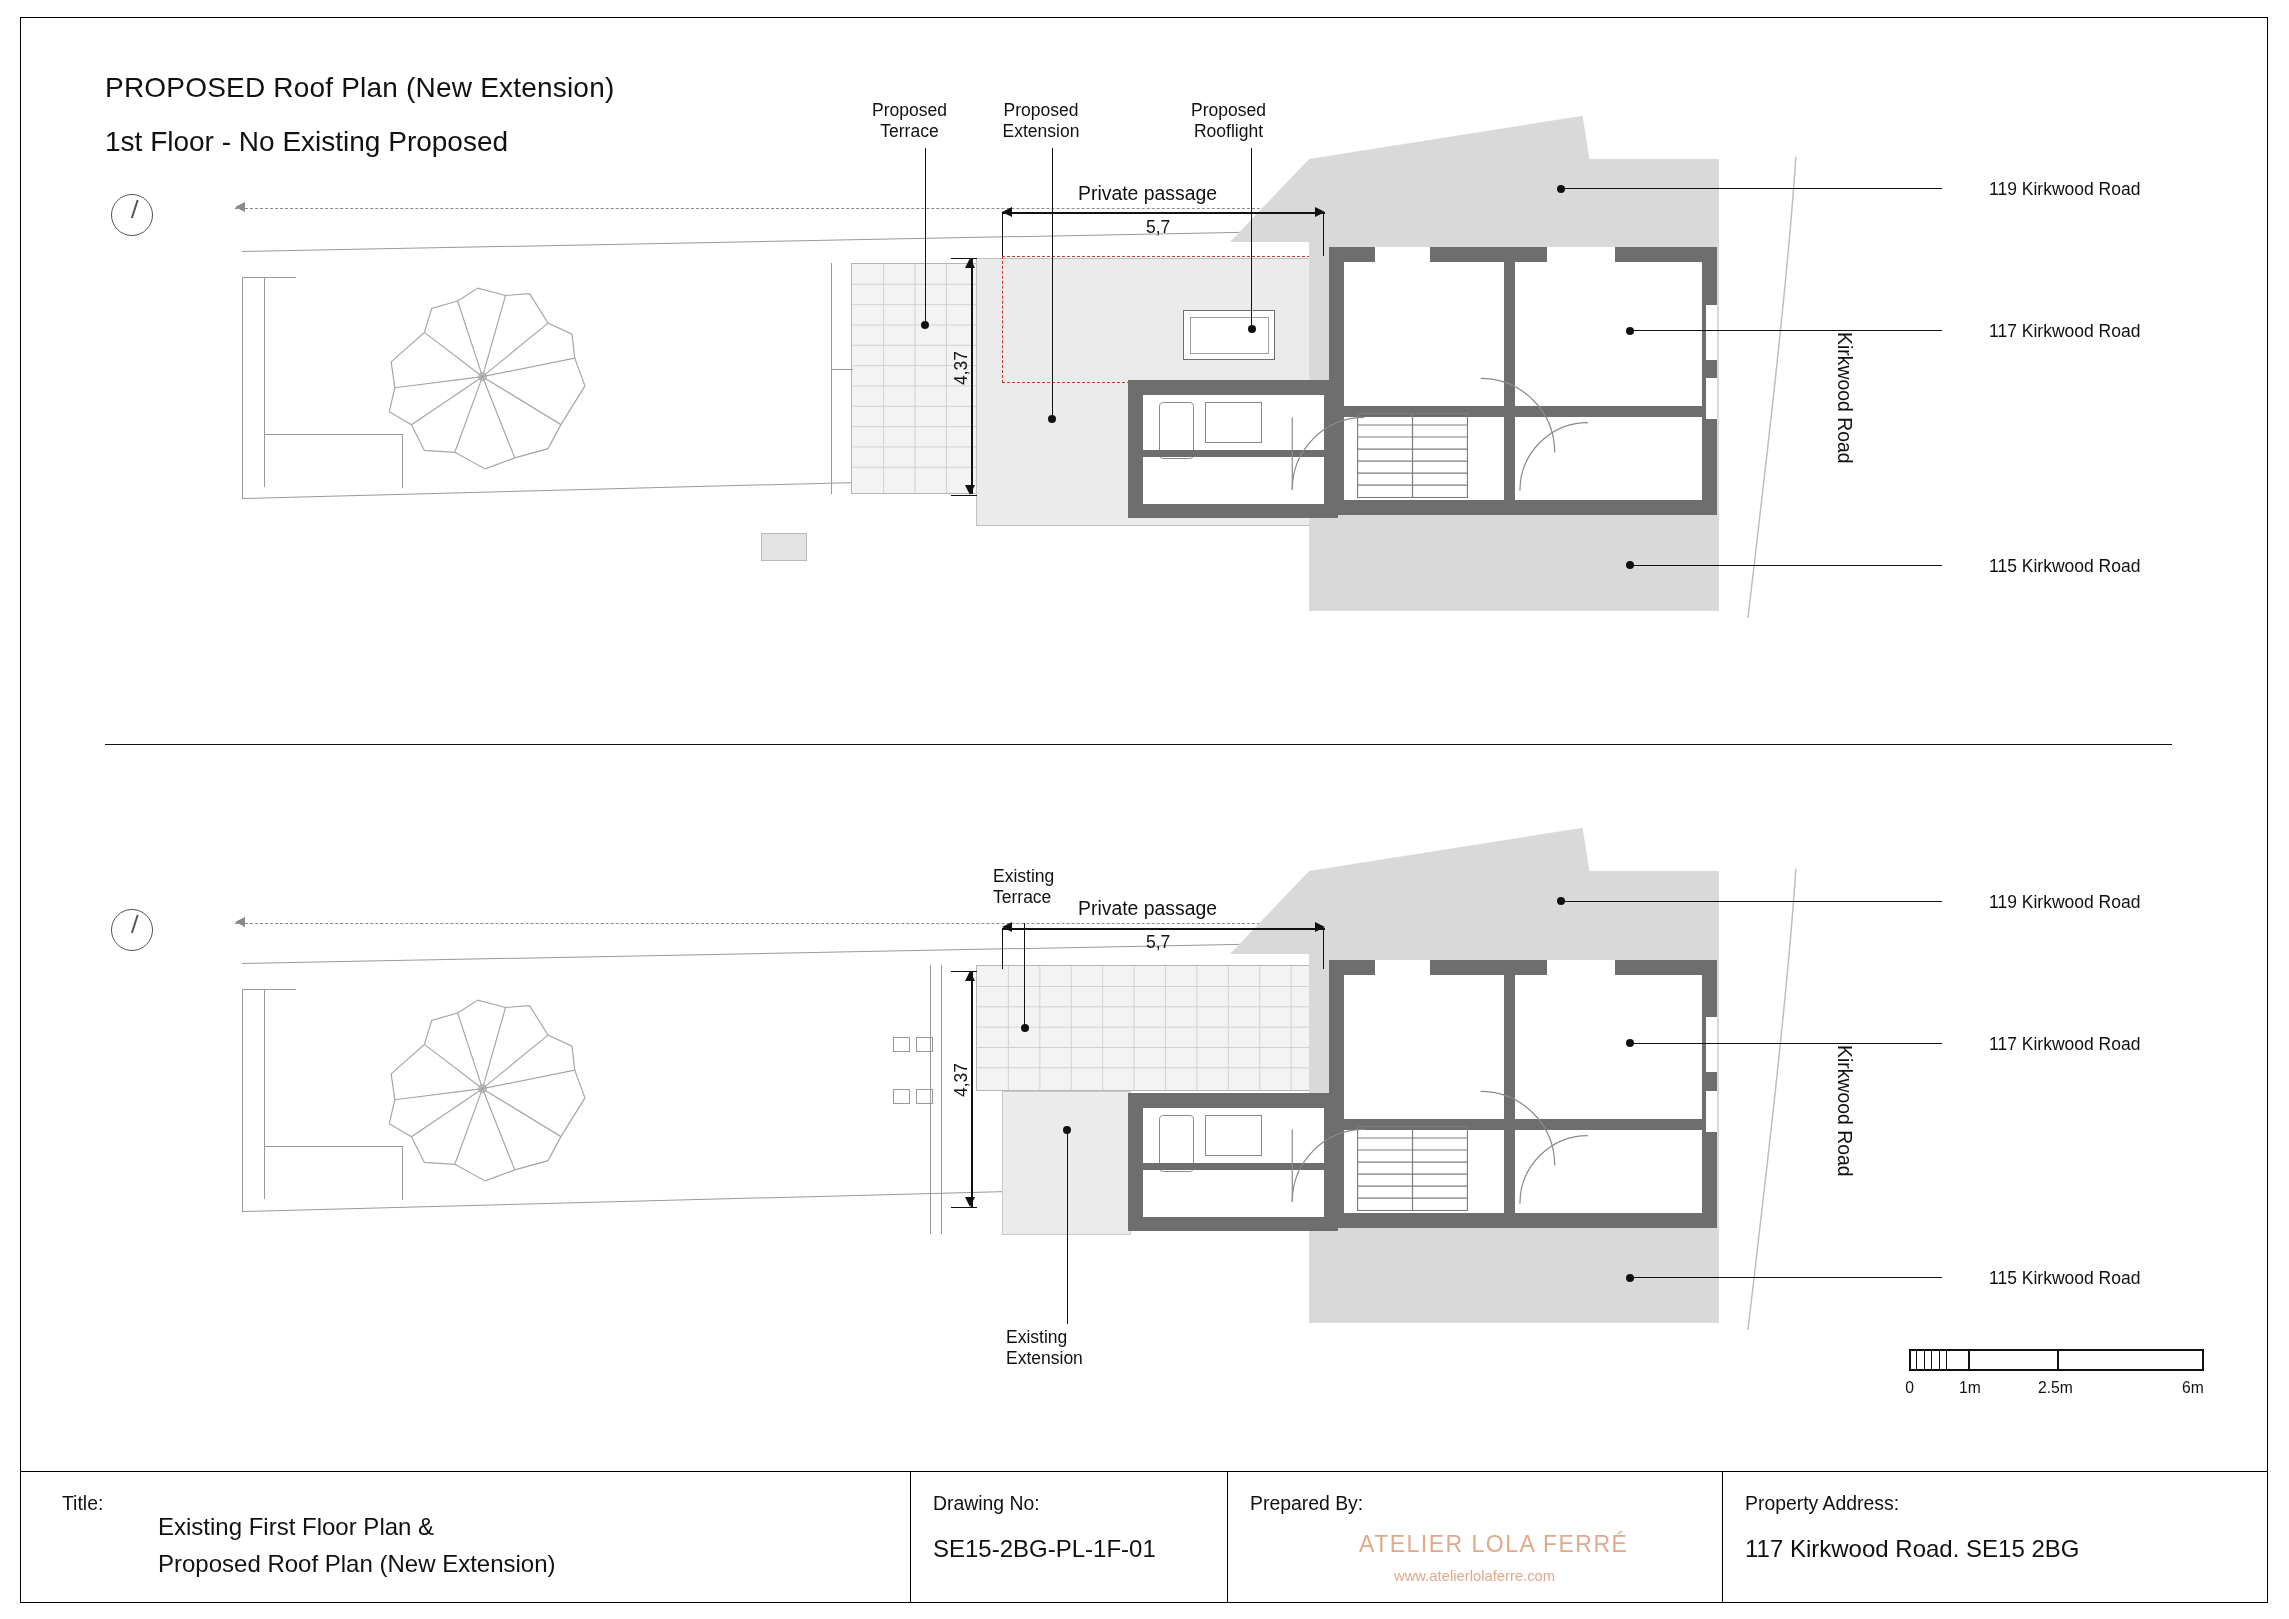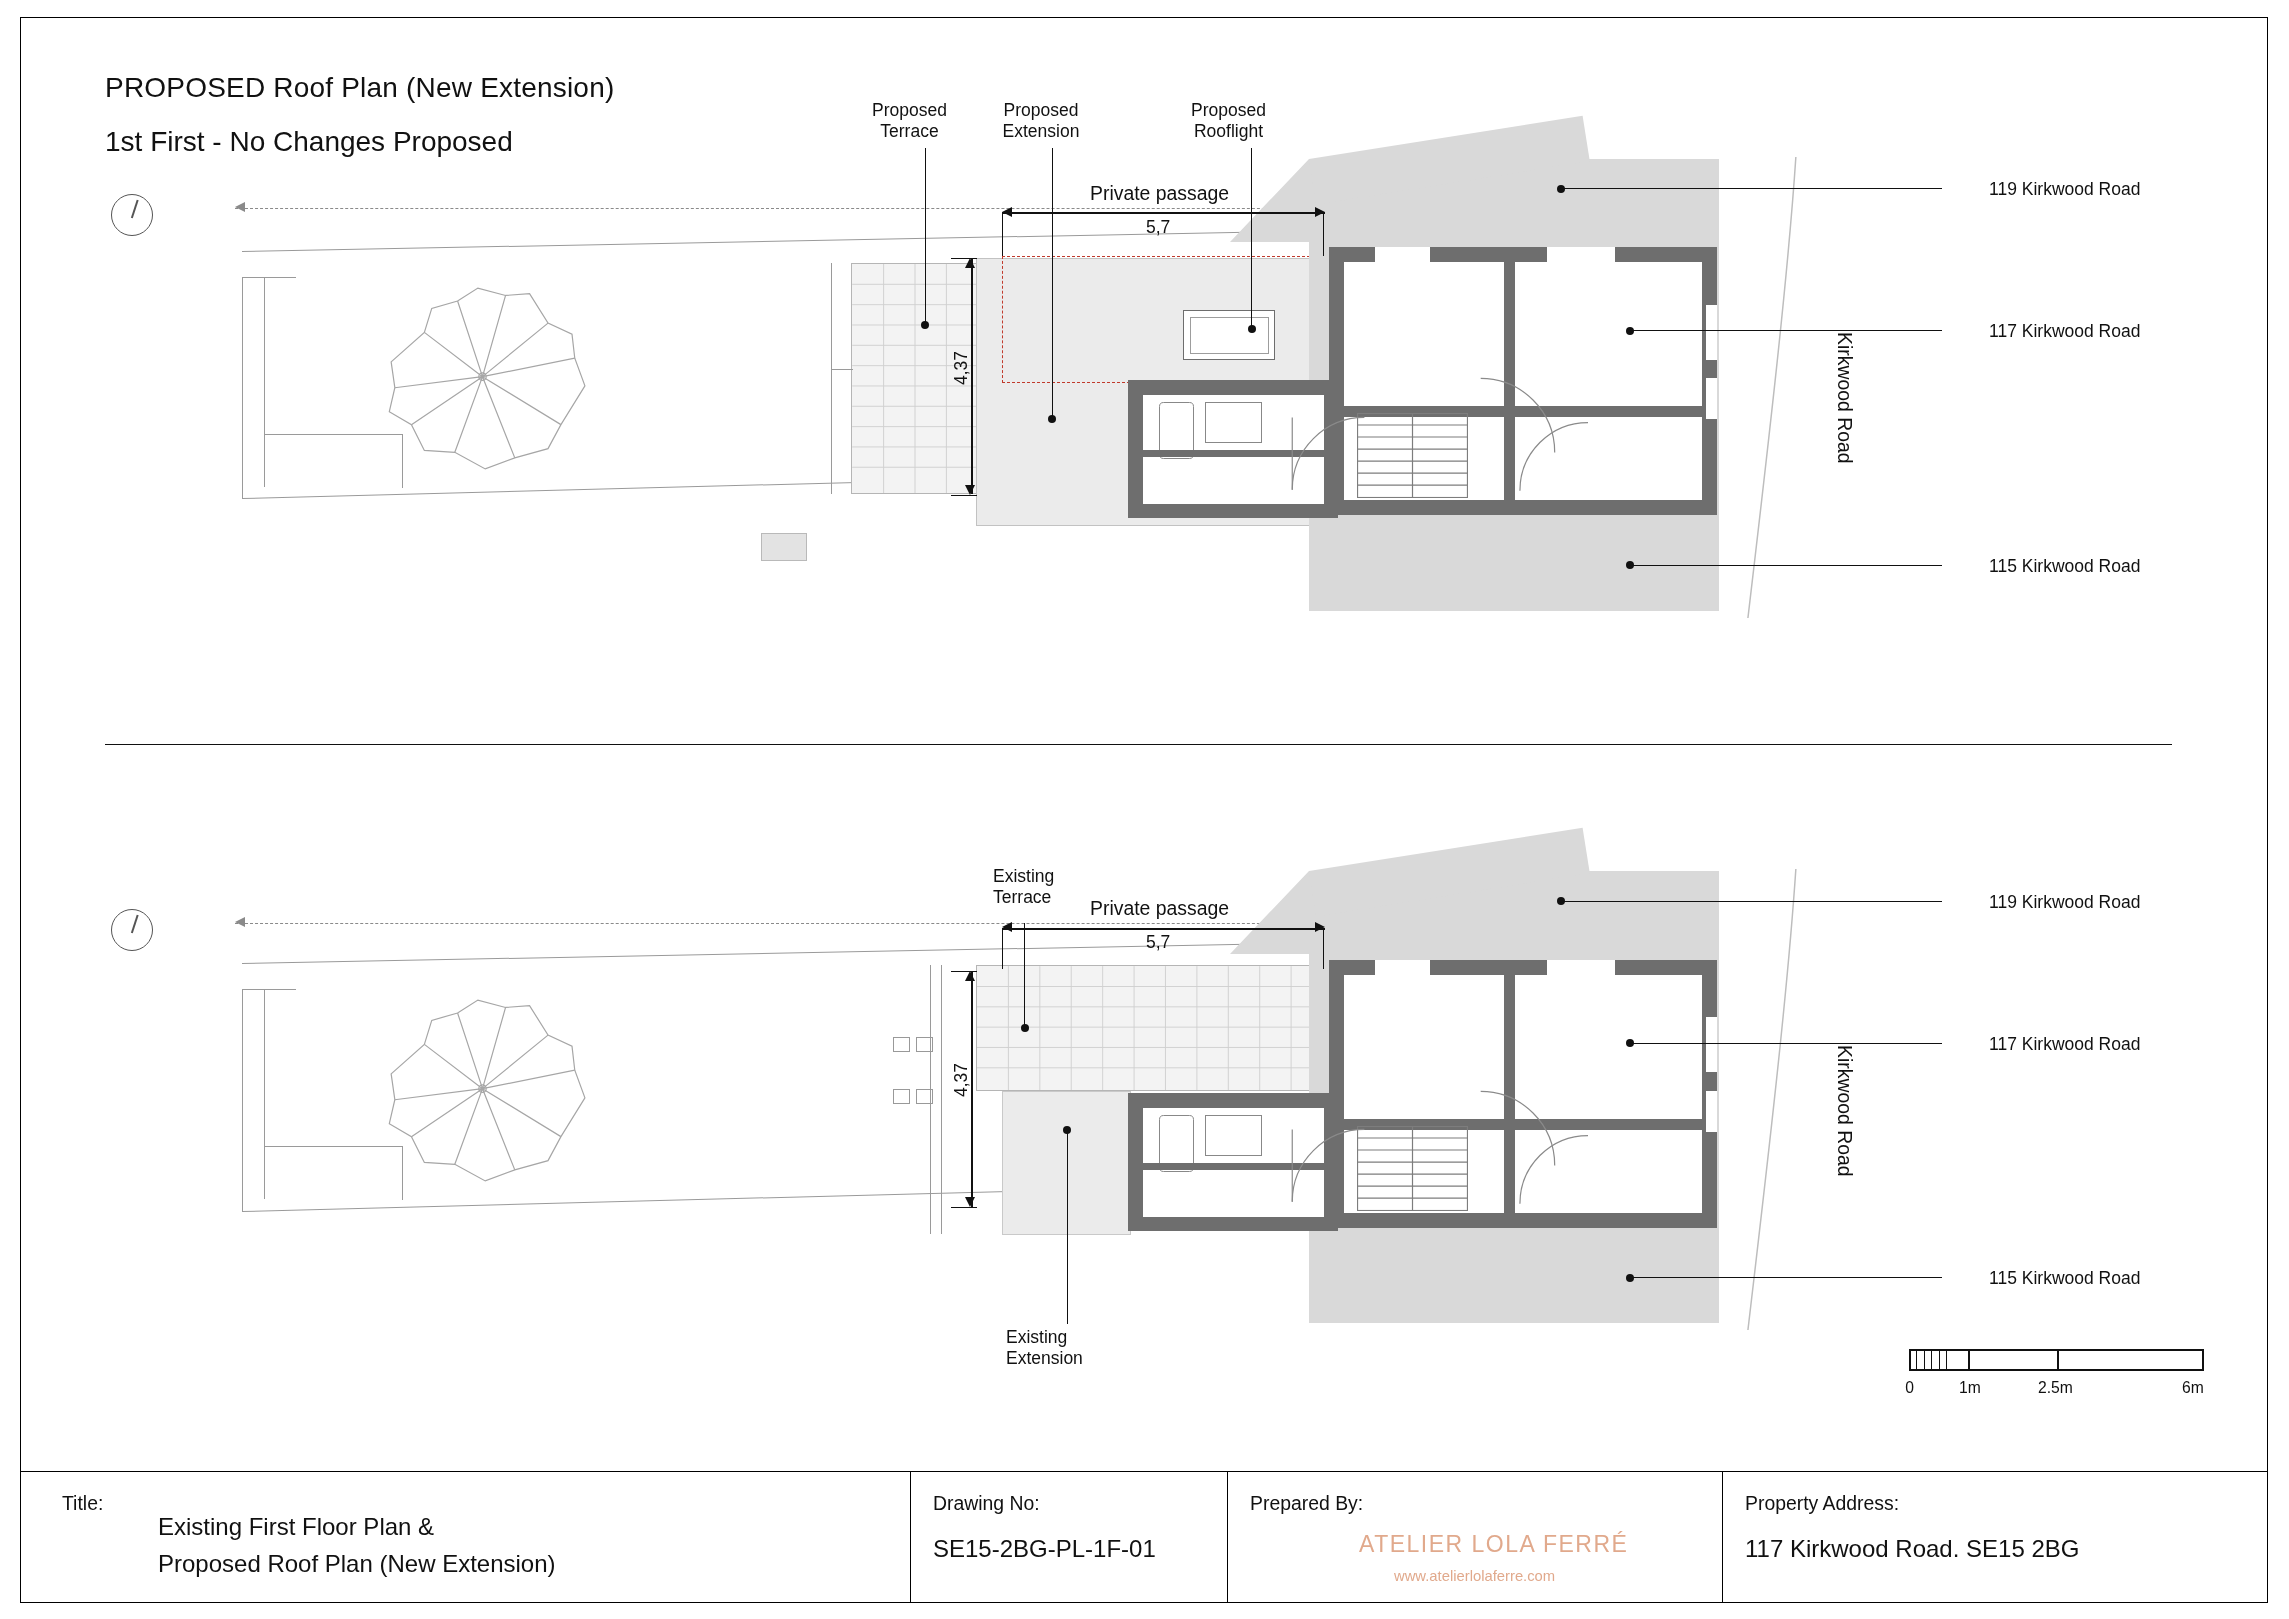--- a/index.html
+++ b/index.html
@@ -56,21 +56,20 @@
     margin-left: 40px;
   }
   .dim-label {
     font-size: 17.5px;
     color: #111;
   }
   .passage-label {
     font-size: 19.4px;
     color: #111;
     white-space: nowrap;
-    margin-left: 12px;
   }
   .road-label {
     font-size: 19.4px;
     color: #111;
     writing-mode: vertical-rl;
     white-space: nowrap;
   }
   .legend-text {
     font-size: 16.6px;
     line-height: 20px;
@@ -171,21 +170,21 @@
   }
 </style>
 </head>
 <body>
 
 <div id="sheet">
 
   <div class="frame"></div>
 
   <div class="abs plan-title txt" style="left:105px; top:72px;">PROPOSED Roof Plan (New Extension)</div>
-  <div class="abs plan-sub txt" style="left:105px; top:126px;">1st First - No Changes Proposed</div>
+  <div class="abs plan-sub txt" style="left:105px; top:126px;">1st Floor - No Existing Proposed</div>
 
   <div class="compass" style="left:111px; top:194px;">
     <div class="needle"></div>
   </div>
 
   <div class="abs" style="left:235px; top:208px; width:1075px; height:0.9px; border-top:1.3px dashed #8a8a8a;"></div>
   <div class="abs" style="left:235px; top:202px; width:0; height:0; border-top:5.5px solid transparent; border-bottom:5.5px solid transparent; border-right:10px solid #8a8a8a;"></div>
   <div class="abs" style="left:1301px; top:202px; width:0; height:0; border-top:5.5px solid transparent; border-bottom:5.5px solid transparent; border-left:10px solid #8a8a8a;"></div>
 
   <div class="abs thinline" style="left:242px; top:251px; width:1098px; height:1.3px; transform:rotate(-1.1deg); transform-origin:left center;"></div>

